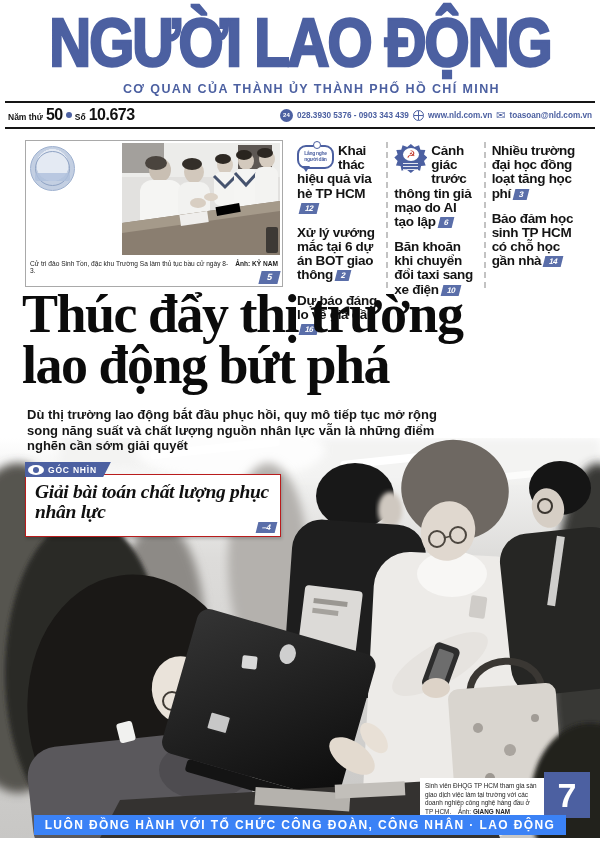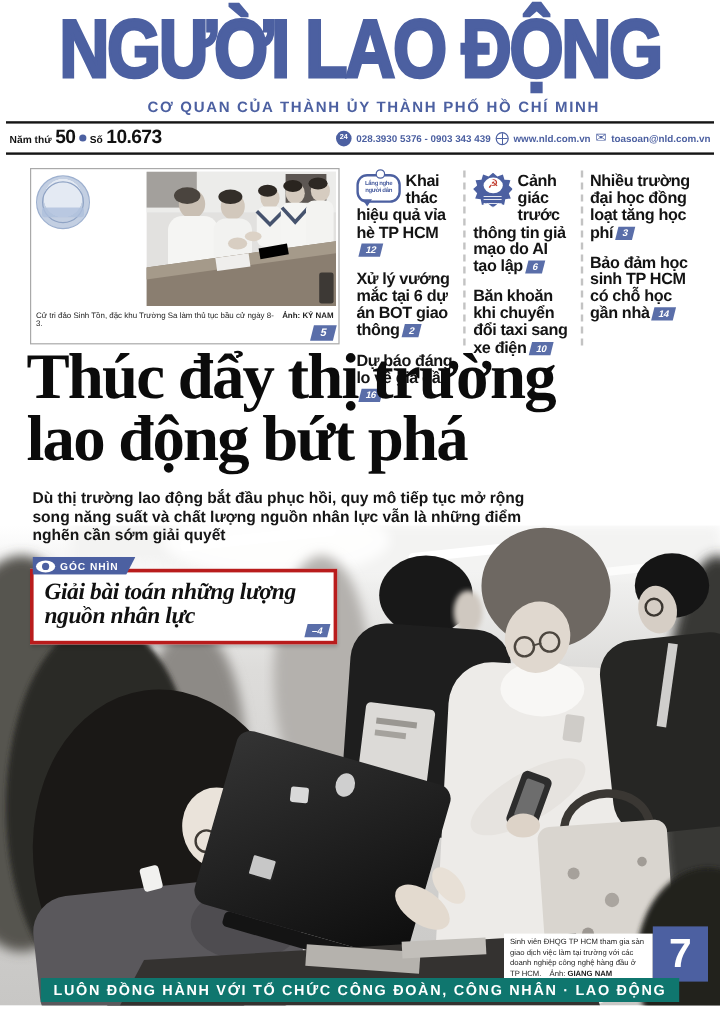--- a/index.html
+++ b/index.html
@@ -134,21 +134,21 @@
   .lead-deck {
     position:absolute; left:27px; top:407px; width:410px; z-index:3;
     font-size:13px; font-weight:bold; line-height:1.2; color:#161616;
   }
   
   .photo { position:absolute; left:0; top:438px; width:600px; height:400px; z-index:1; }
   .photo svg { display:block; }
   
   .opinion {
     position:absolute; left:25px; top:474px; width:256px; height:63px; z-index:4;
-    background:#fff; border:3px solid #b91c1c; box-shadow:1px 2px 3px rgba(0,0,0,.18);
+    background:#fff; border:1px solid #b91c1c; box-shadow:1px 2px 3px rgba(0,0,0,.18);
   }
   .op-tab {
     position:absolute; top:-13px; left:-1px; height:15px; background:#4c60a1;
     color:#fff; display:flex; align-items:center; gap:4px; padding:0 14px 0 3px;
     clip-path:polygon(0 0,100% 0,91% 100%,0 100%);
   }
   .op-eye { width:16px; height:10px; background:#fff; border-radius:50%; position:relative; flex:none; }
   .op-eye::before {
     content:""; position:absolute; left:5px; top:2px; width:6px; height:6px;
     border-radius:50%; background:#4c60a1;
@@ -167,21 +167,21 @@
   }
   .ph-caption .credit { margin-left:5px; }
   .pageno {
     position:absolute; left:544px; top:772px; width:46px; height:46px; z-index:4;
     background:#4c60a1; color:#fff; display:flex; align-items:center; justify-content:center;
     font-size:34px; font-weight:bold;
   }
   
   .banner {
     position:absolute; left:34px; right:34px; top:815px; height:20px; z-index:5;
-    background:#0f766e; color:#fff; display:flex; align-items:center; justify-content:center;
+    background:#3b82f6; color:#fff; display:flex; align-items:center; justify-content:center;
     font-size:12px; font-weight:bold; letter-spacing:1.4px; white-space:nowrap;
   }
 </style>
 </head>
 <body>
 
 <div class="page">
 
   <div class="logo">NGƯỜI LAO ĐỘNG</div>
   <div class="subtitle">CƠ QUAN CỦA THÀNH ỦY THÀNH PHỐ HỒ CHÍ MINH</div>
@@ -380,21 +380,21 @@
       <rect x="335" y="345" width="70" height="14" fill="#c2bfba" transform="rotate(-3 370 352)"></rect>
       <ellipse cx="590" cy="365" rx="60" ry="80" fill="#23211f" filter="url(#b2)"></ellipse>
     </svg>
   </div>
 
   <div class="opinion">
     <div class="op-tab">
       <span class="op-eye"></span>
       <span class="op-label">GÓC NHÌN</span>
     </div>
-    <div class="op-title">Giải bài toán những lượng nguồn nhân lực</div>
+    <div class="op-title">Giải bài toán chất lượng phục nhân lực</div>
     <span class="pg op-pg">–4</span>
   </div>
 
   <div class="ph-caption">
     <span>Sinh viên ĐHQG TP HCM tham gia sàn giao dịch việc làm tại trường với các doanh nghiệp công nghệ hàng đầu ở TP HCM.</span>
     <span class="credit"><span>Ảnh:</span> <b>GIANG NAM</b></span>
   </div>
   <div class="pageno">7</div>
 
   <div class="banner">LUÔN ĐỒNG HÀNH VỚI TỔ CHỨC CÔNG ĐOÀN, CÔNG NHÂN · LAO ĐỘNG</div>

